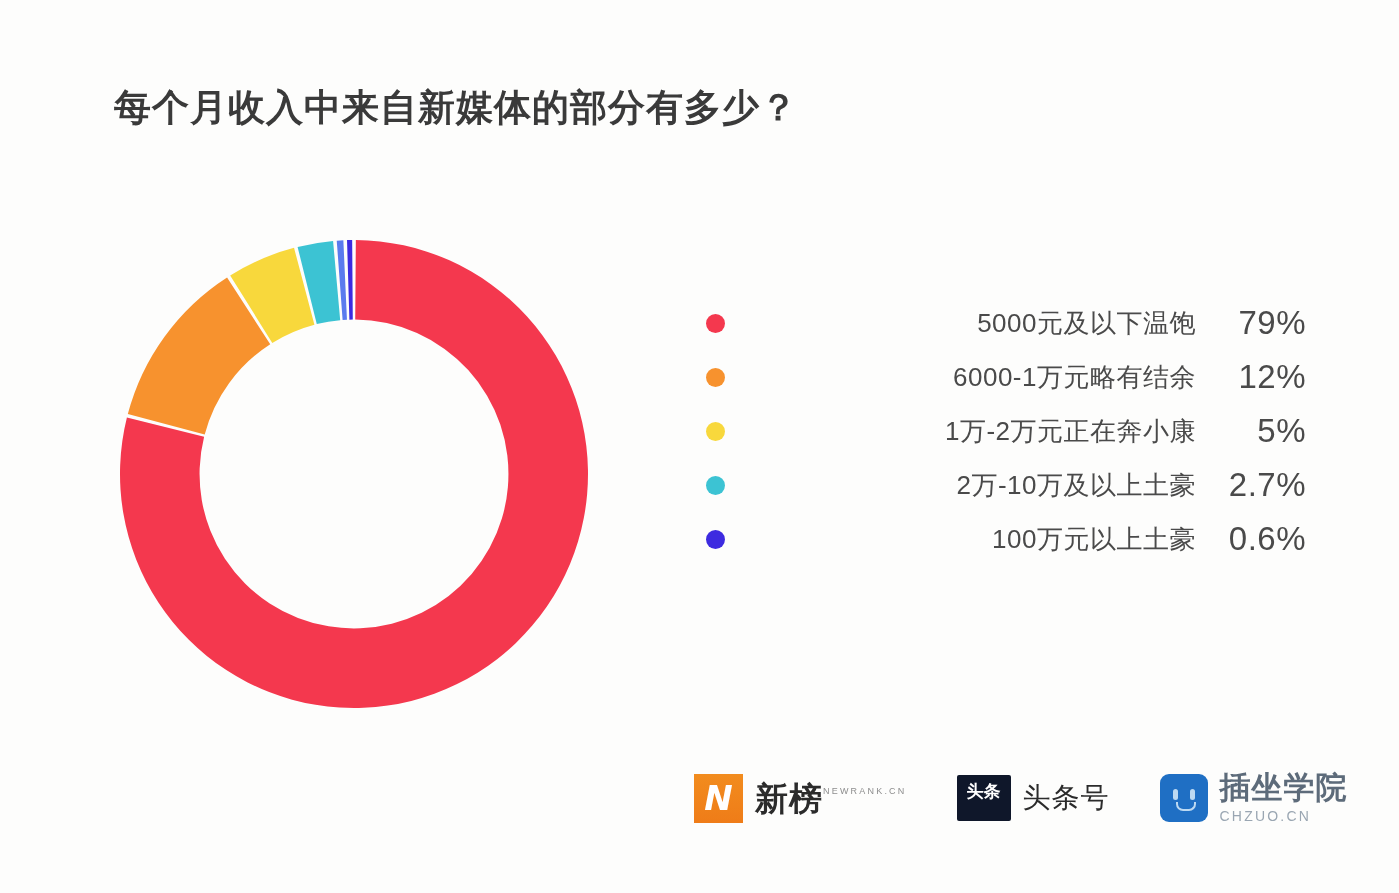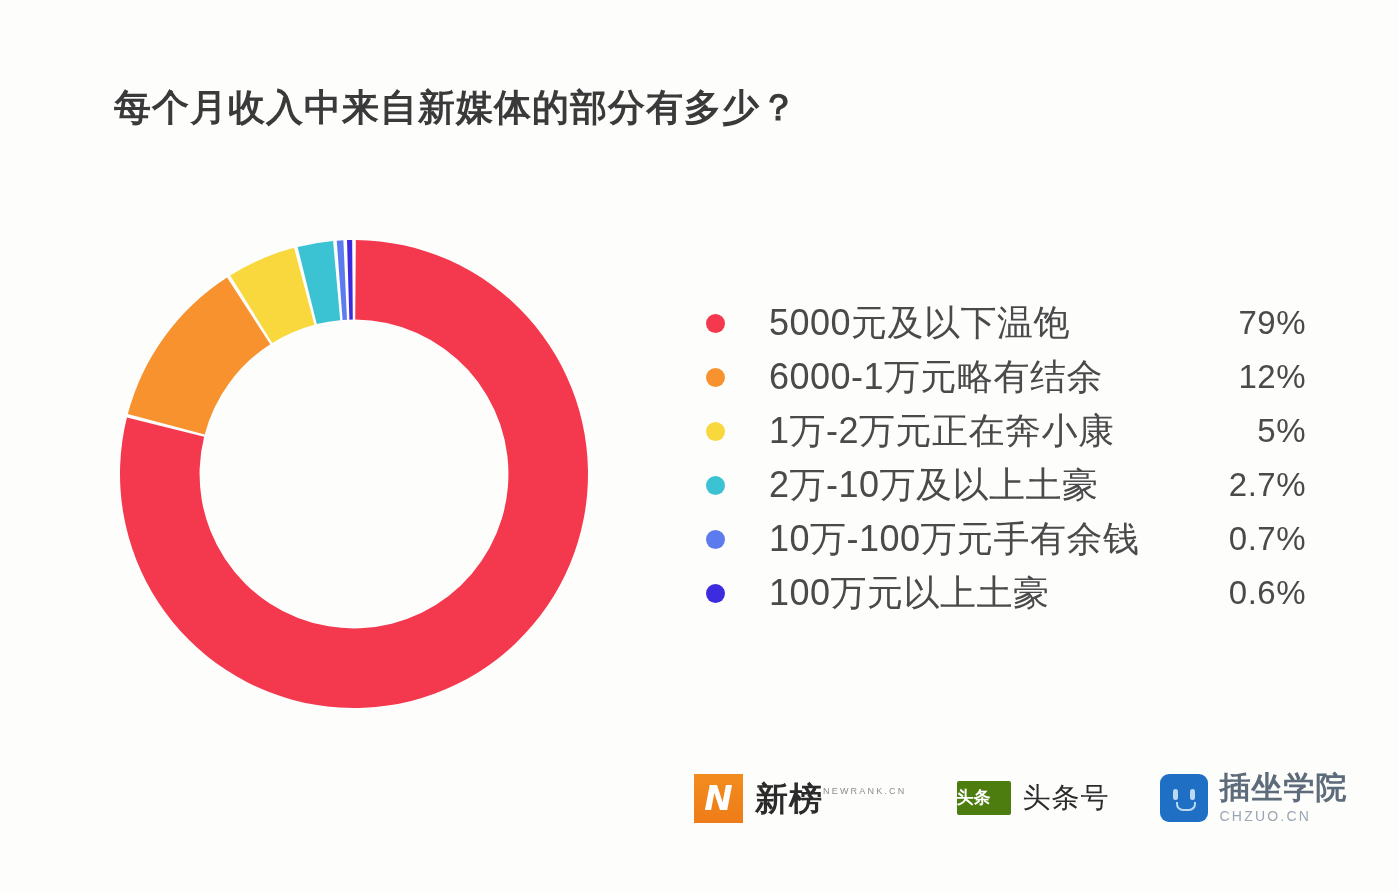--- a/index.html
+++ b/index.html
@@ -62,25 +62,26 @@
     align-items: center;
   }
   .legend-dot {
     width: 19px;
     height: 19px;
     border-radius: 50%;
     flex: 0 0 auto;
     margin-right: 44px;
   }
   .legend-label {
-    font-size: 36px;
+    font-size: 26px;
     color: #4a4a4a;
     letter-spacing: 0.5px;
     white-space: nowrap;
     flex: 1 1 auto;
+    text-align: right;
   }
   .legend-value {
     font-size: 33px;
     color: #4a4a4a;
     letter-spacing: 0.5px;
     white-space: nowrap;
     width: 110px;
     text-align: right;
     flex: 0 0 auto;
   }
@@ -139,27 +140,28 @@
   .nr-en {
     font-size: 9px;
     color: #8d8d8d;
     letter-spacing: 2.2px;
     margin-top: 4px;
   }
 
   
   .tt-badge {
     width: 54px;
-    height: 34px;
-    background: #4d7c0f;
+    height: 46px;
+    background: #0f172a;
     border-radius: 2px;
     color: #ffffff;
     font-size: 17px;
     font-weight: bold;
     line-height: 34px;
+    text-align: center;
     letter-spacing: 0px;
     flex: 0 0 auto;
     margin-right: 12px;
   }
   .tt-cn {
     font-size: 28px;
     font-weight: normal;
     color: #2b2b2b;
     line-height: 1;
     letter-spacing: 1px;
@@ -254,25 +256,20 @@
       <span class="legend-label">1万-2万元正在奔小康</span>
       <span class="legend-value">5%</span>
     </div>
 
     <div class="legend-row">
       <span class="legend-dot" style="background: rgb(60, 195, 211);"></span>
       <span class="legend-label">2万-10万及以上土豪</span>
       <span class="legend-value">2.7%</span>
     </div>
 
-    <div class="legend-row">
-      <span class="legend-dot" style="background: rgb(91, 123, 238);"></span>
-      <span class="legend-label">10万-100万元手有余钱</span>
-      <span class="legend-value">0.7%</span>
-    </div>
 
     <div class="legend-row">
       <span class="legend-dot" style="background: rgb(61, 43, 224);"></span>
       <span class="legend-label">100万元以上土豪</span>
       <span class="legend-value">0.6%</span>
     </div>
 
   </div>
 
   <div class="footer-logos">

